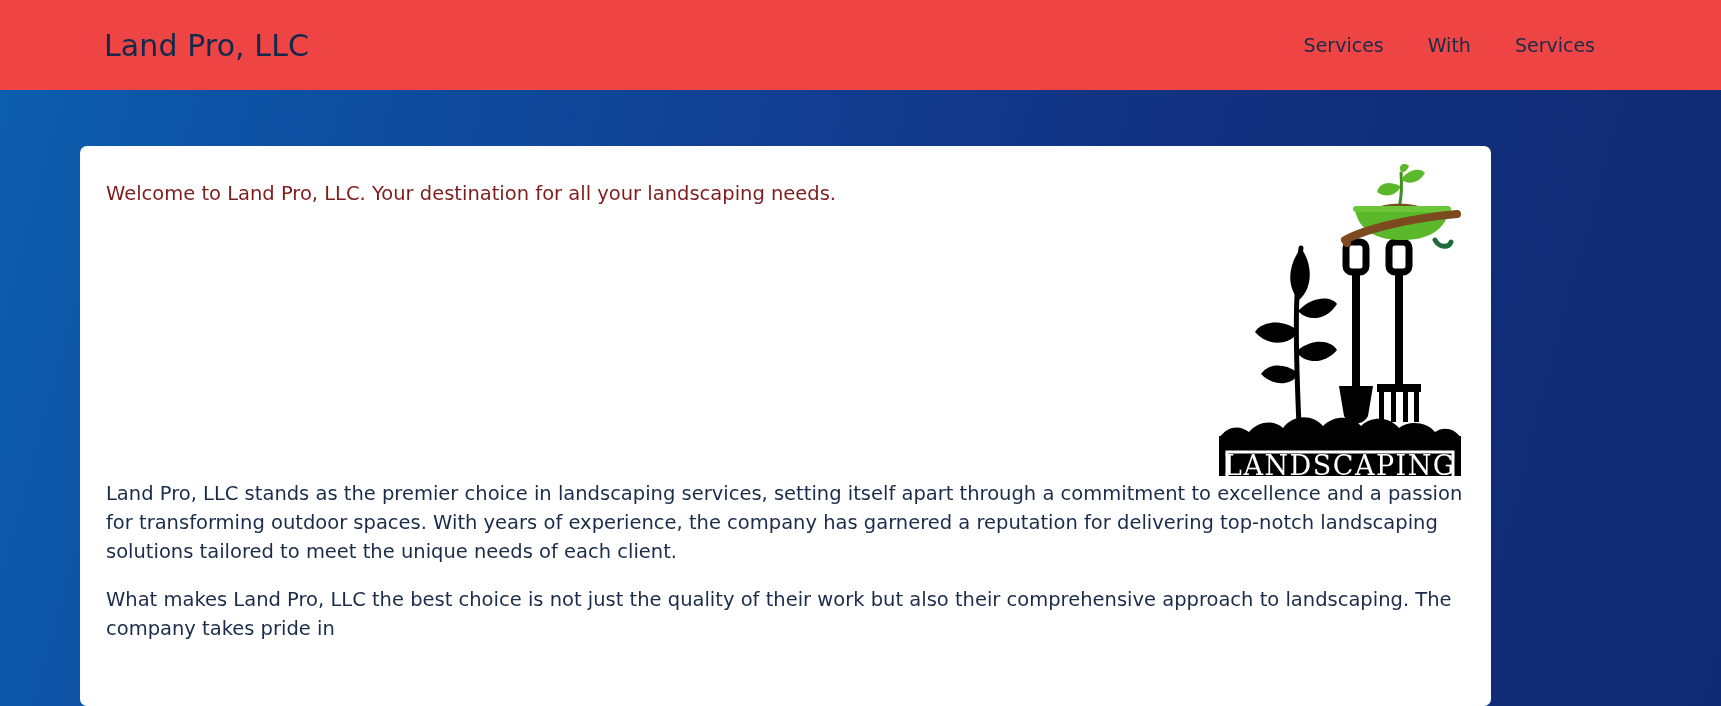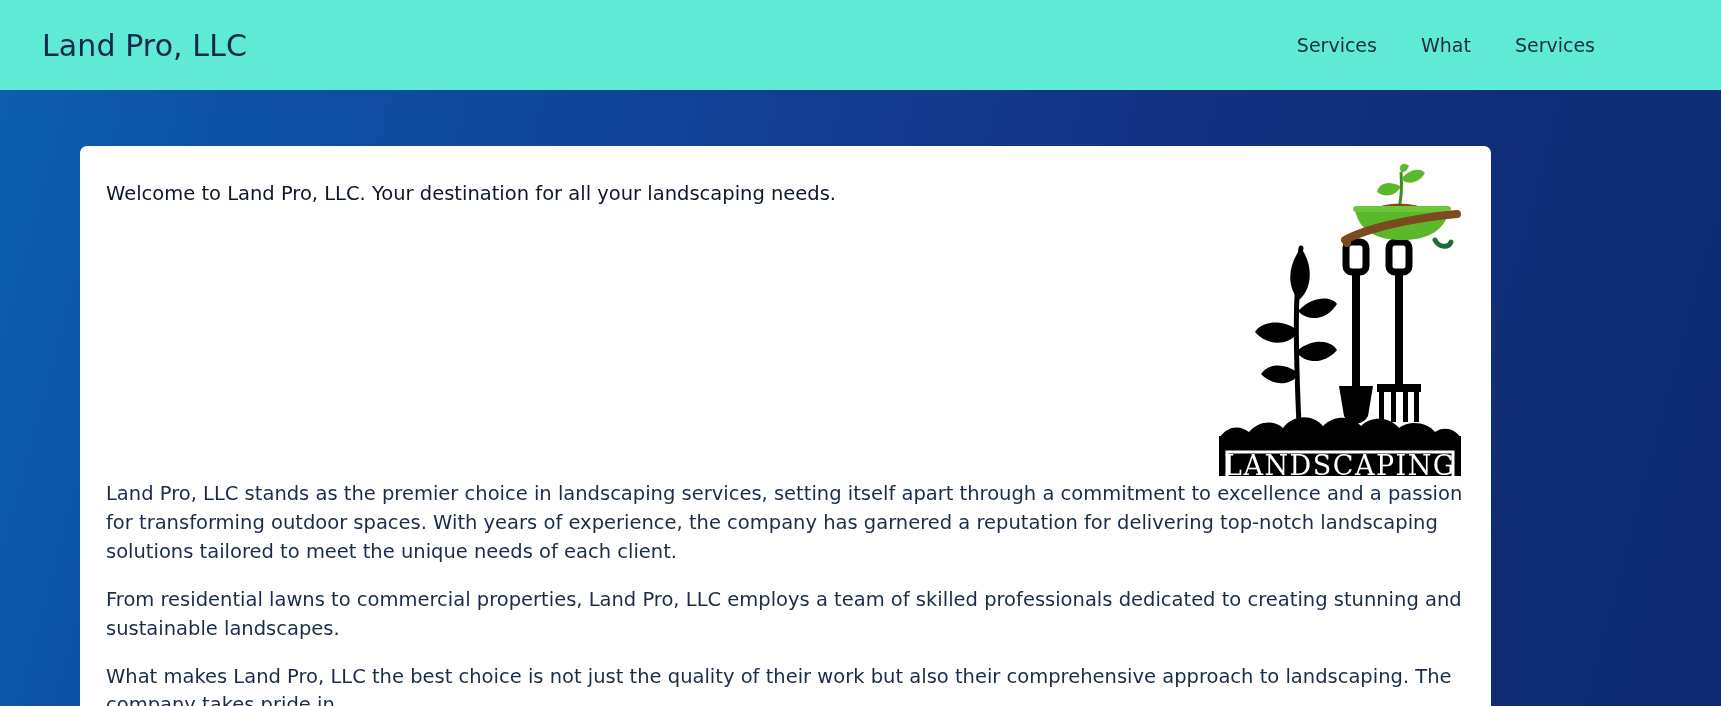--- a/index.html
+++ b/index.html
@@ -23,25 +23,25 @@
     height: 706px;
     background: linear-gradient(105deg, #0d5fb0 0%, #0d52a4 14%, #123f92 42%, #12307f 66%, #0f2a72 100%);
   }
 
   
   .navbar {
     position: absolute;
     top: 0; left: 0;
     width: 1721px;
     height: 90px;
-    background: #5eead4;
+    background: #ef4444;
     display: flex;
     align-items: center;
     justify-content: space-between;
-    padding: 0 104px 0 42px;
+    padding: 0 104px 0 104px;
     z-index: 5;
   }
   .brand {
     font-size: 30px;
     color: #13294b;
     font-weight: 400;
     letter-spacing: 0.1px;
     white-space: nowrap;
   }
   .nav-links {
@@ -67,21 +67,21 @@
     min-height: 560px;
     background: #ffffff;
     border-radius: 7px;
     padding: 26px 26px 10px 26px;
     overflow: hidden;
     z-index: 3;
   }
 
   .intro-line {
     font-size: 19.5px;
-    color: #0f172a;
+    color: #7f1d1d;
     margin: 8px 0 0 0;
     line-height: 1.45;
   }
 
   
   .corner-logo {
     position: absolute;
     right: 28px;
     top: 18px;
     width: 124px;
@@ -109,21 +109,21 @@
 </style>
 </head>
 <body>
 
 <div class="page-bg"></div>
 
 <div class="navbar">
   <div class="brand">Land Pro, LLC</div>
   <nav class="nav-links">
     <a class="nav-link">Services</a>
-    <a class="nav-link">What</a>
+    <a class="nav-link">With</a>
     <a class="nav-link">Services</a>
   </nav>
 </div>
 
 <div class="card">
 
   <svg class="corner-logo" viewBox="0 0 124 102" aria-hidden="true">
 
     <path d="M62 8 C63 22, 63 32, 60 44" stroke="#3f8f1f" stroke-width="3" fill="none"></path>
 
@@ -179,15 +179,14 @@
                C230 200, 242 202, 248 212 Z" fill="#000"></path>
       <rect x="6" y="210" width="242" height="10" fill="#000"></rect>
 
       <rect x="6" y="218" width="242" height="46" fill="#000"></rect>
       <rect x="14" y="226" width="226" height="30" fill="none" stroke="#fff" stroke-width="3"></rect>
       <text x="127" y="249" text-anchor="middle" fill="#fff" font-family="DejaVu Serif, serif" font-size="27" letter-spacing="1.5">LANDSCAPING</text>
     </svg>
   </div>
 
   <p class="body-par">Land Pro, LLC stands as the premier choice in landscaping services, setting itself apart through a commitment to excellence and a passion for transforming outdoor spaces. With years of experience, the company has garnered a reputation for delivering top-notch landscaping solutions tailored to meet the unique needs of each client.</p>
-  <p class="body-par">From residential lawns to commercial properties, Land Pro, LLC employs a team of skilled professionals dedicated to creating stunning and sustainable landscapes.</p>
   <p class="body-par">What makes Land Pro, LLC the best choice is not just the quality of their work but also their comprehensive approach to landscaping. The company takes pride in</p>
 </div>
 
 </body></html>

